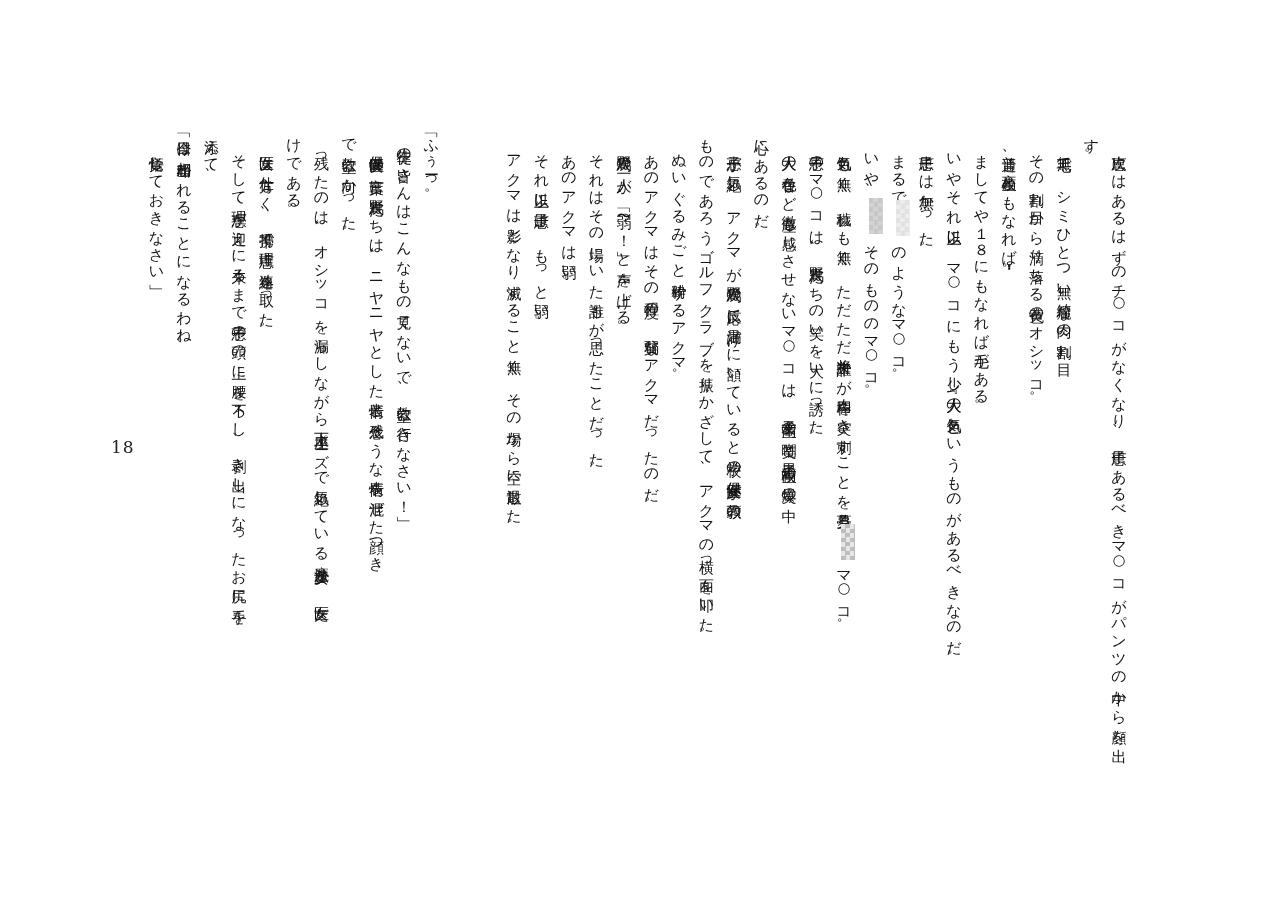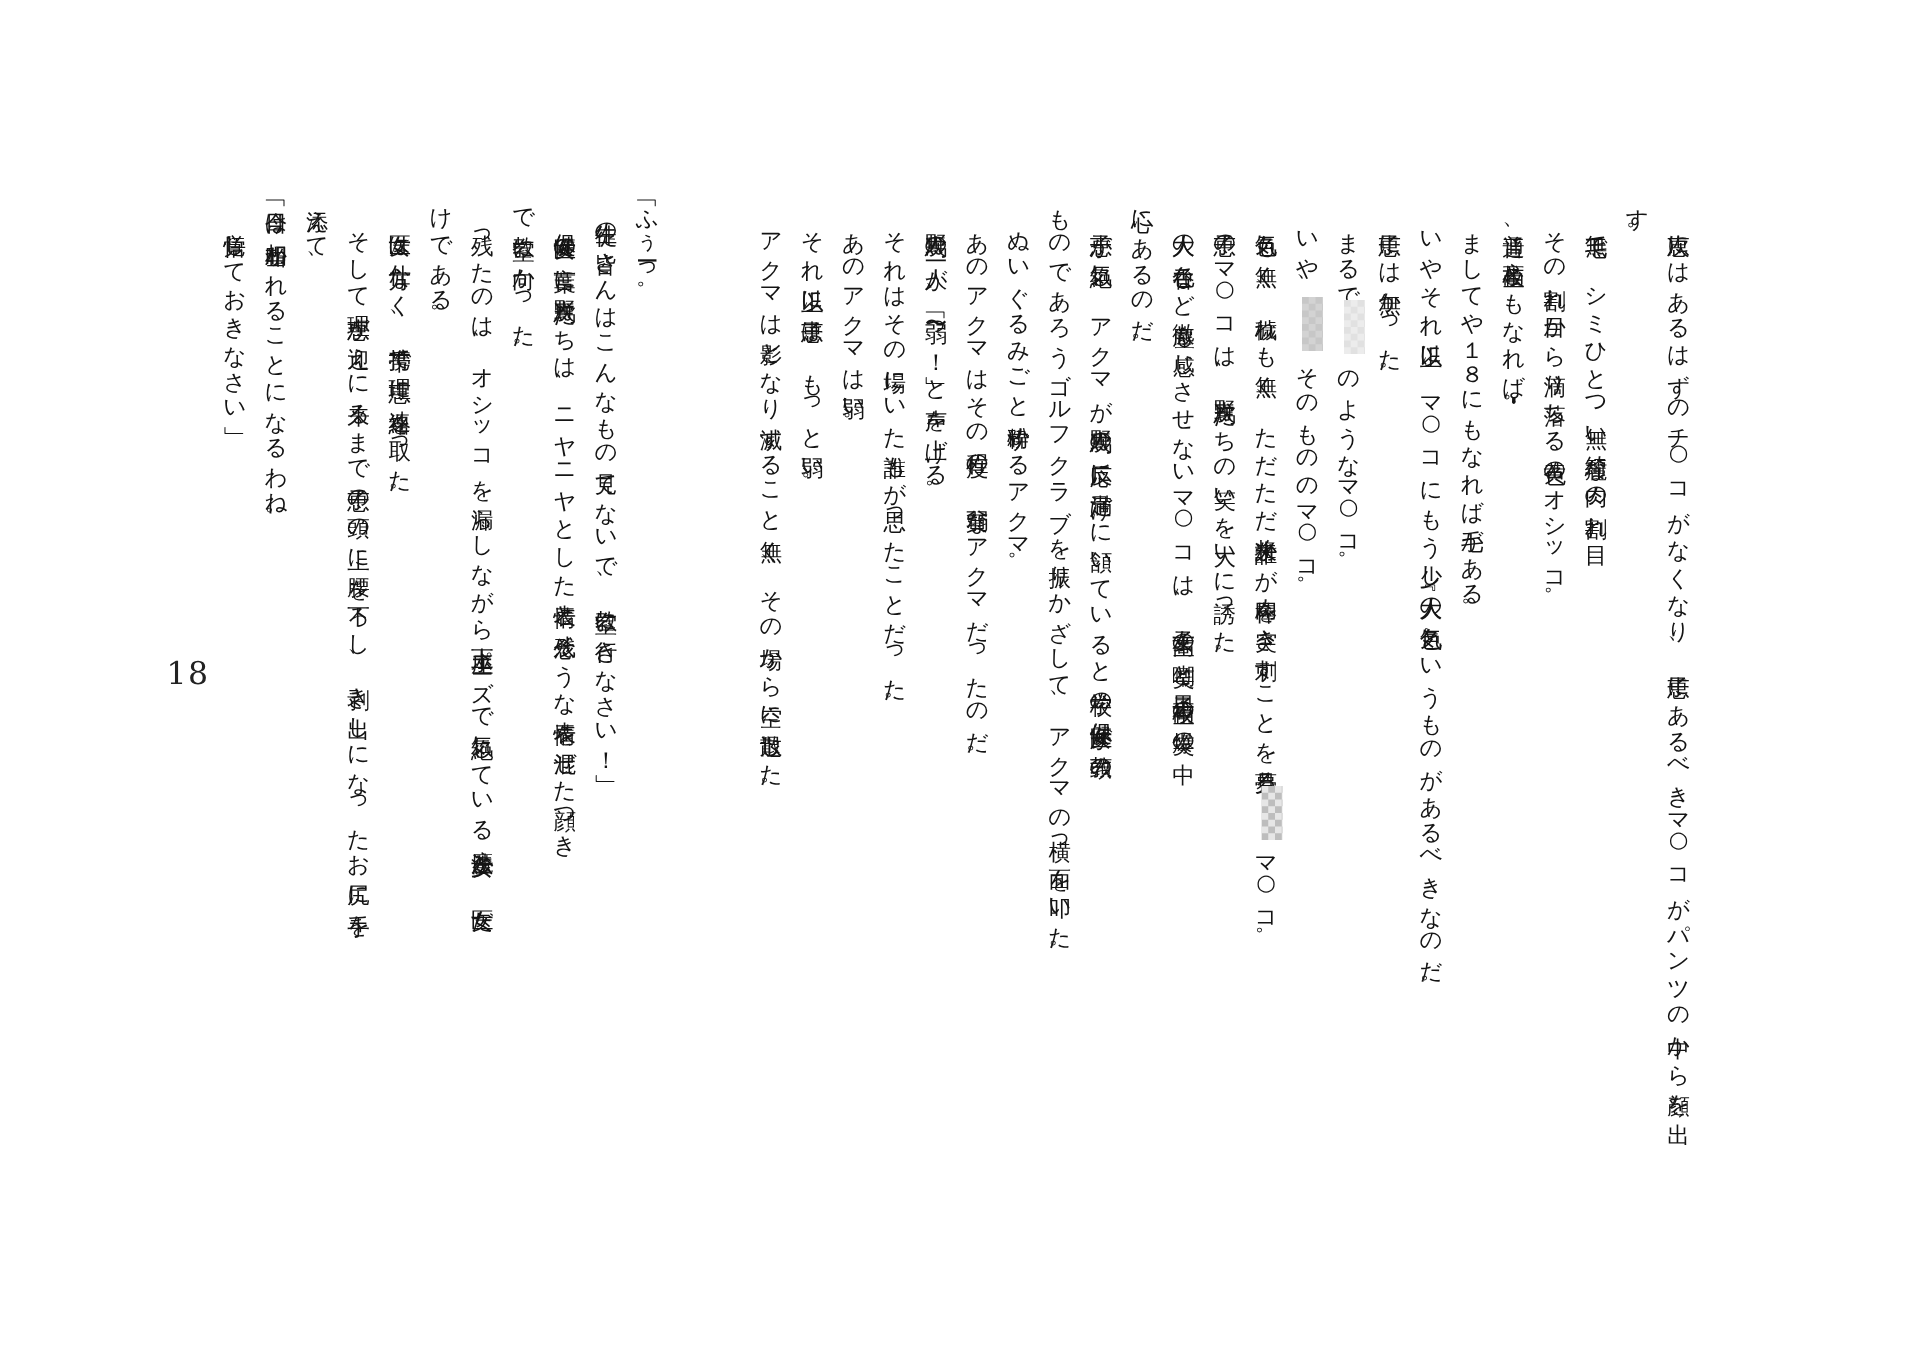--- a/index.html
+++ b/index.html
@@ -43,21 +43,21 @@
     vertical-align:middle;
     margin:1px 0;
   }
   .c1{background:repeating-conic-gradient(#ececec 0% 25%, #e1e1e1 0% 50%) 0 0 / 9px 9px;}
   .c2{background:repeating-conic-gradient(#d3d3d3 0% 25%, #c7c7c7 0% 50%) 0 0 / 9px 9px;}
   .c3{background:repeating-conic-gradient(#bdbdbd 0% 25%, #e6e6e6 0% 50%) 0 0 / 9px 9px;}
   .page-number{
     position:absolute;
     left:111px;
     top:437px;
-    font-size:21px;
+    font-size:17px;
     letter-spacing:1px;
     color:#222222;
   }
 </style>
 </head>
 <body>
 
 <div class="page">
 
   <section class="text-block" id="body-text">

